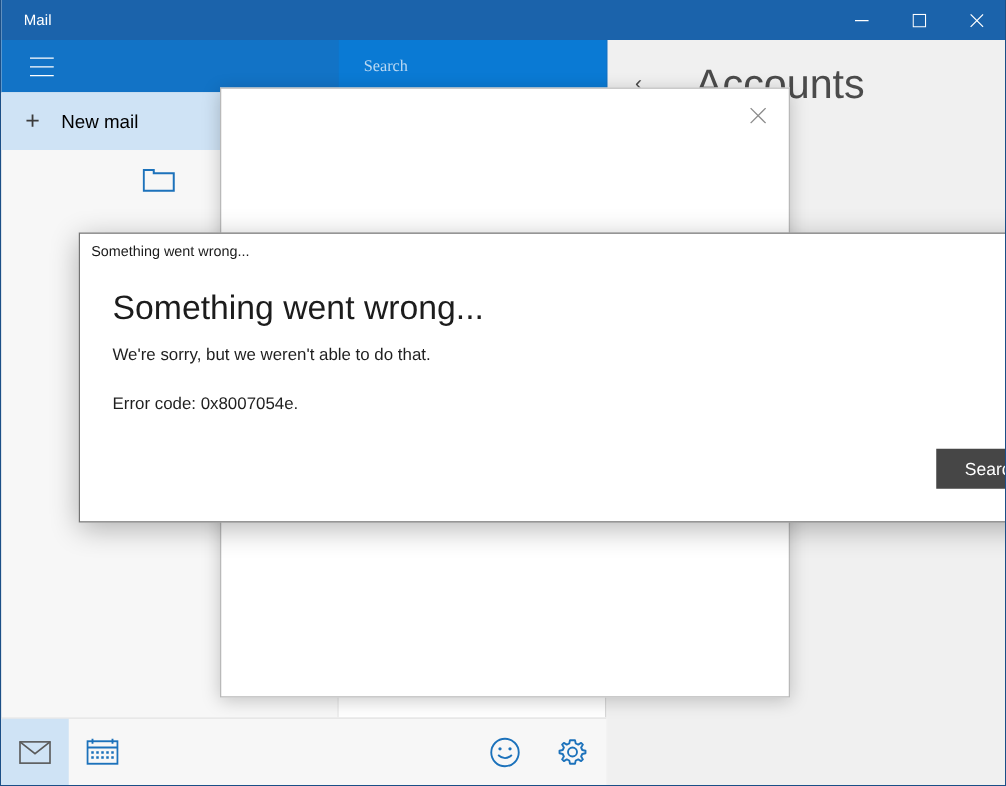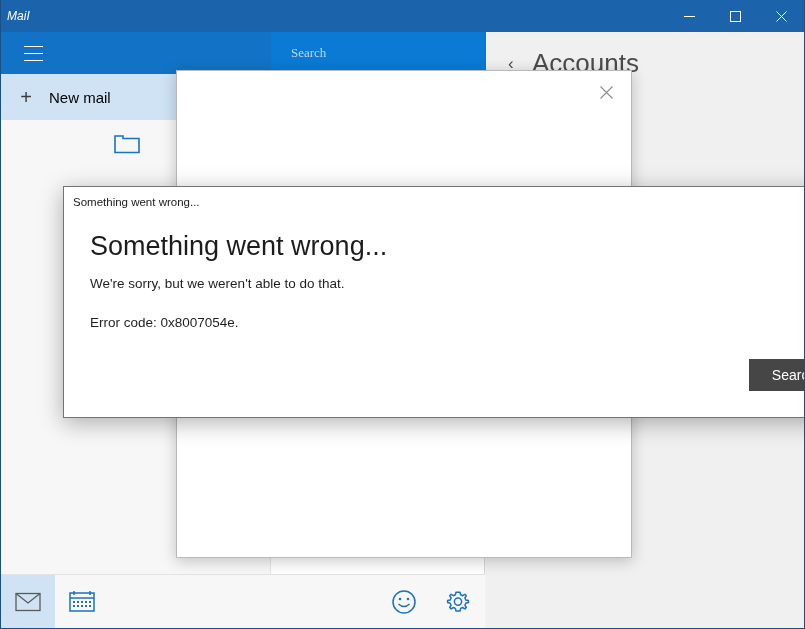--- a/index.html
+++ b/index.html
@@ -30,24 +30,23 @@
     top: 0; left: 0; right: 0;
     height: 32px;
     background: #1b63ab;
     display: flex;
     align-items: center;
     justify-content: space-between;
   }
   .titlebar-title {
     color: #ffffff;
     font-size: 12px;
-    padding-left: 6px;
+    padding-left: 18px;
     letter-spacing: 0.1px;
     user-select: none;
-    font-style: italic;
   }
   .window-controls {
     display: flex;
     height: 32px;
   }
   .win-btn {
     width: 46px;
     height: 32px;
     display: flex;
     align-items: center;
@@ -164,24 +163,24 @@
     align-items: center;
     padding: 16px 0 0 22px;
   }
   .back-chevron {
     font-size: 17px;
     color: #4a4a4a;
     width: 22px;
     user-select: none;
   }
   .accounts-title {
-    font-size: 26px;
+    font-size: 33px;
     font-weight: 300;
     color: #4b4b4b;
-    margin-left: 2px;
+    margin-left: 26px;
     user-select: none;
     white-space: nowrap;
     text-align: center;
   }
   .accounts-sub {
     font-size: 13px;
     color: #3d3d3d;
     padding-left: 22px;
     padding-top: 24px;
     white-space: nowrap;

